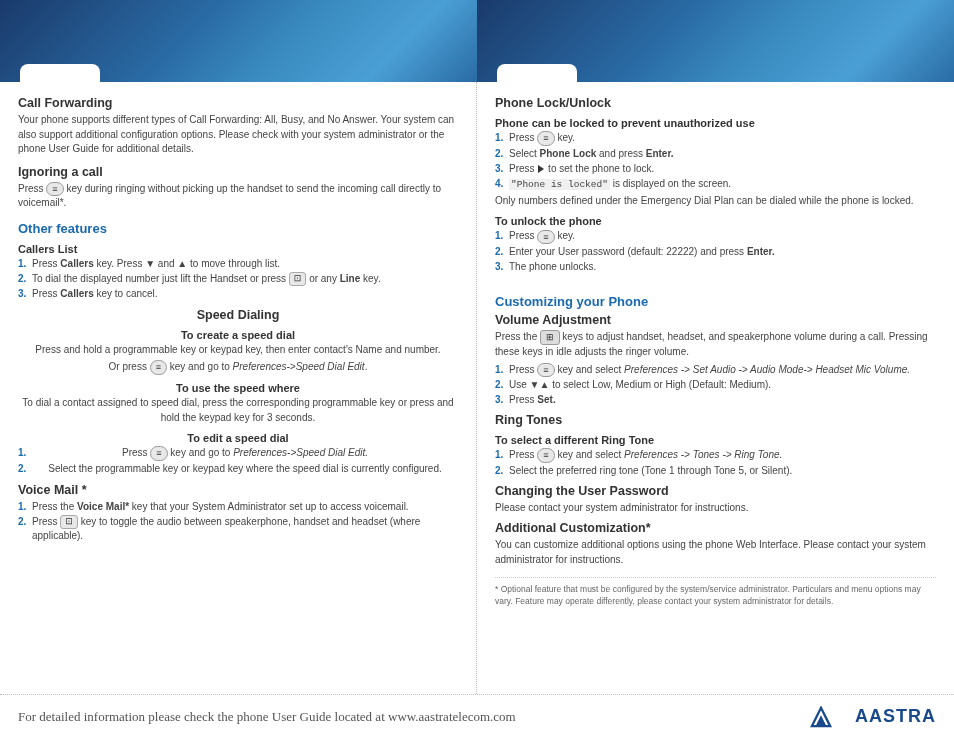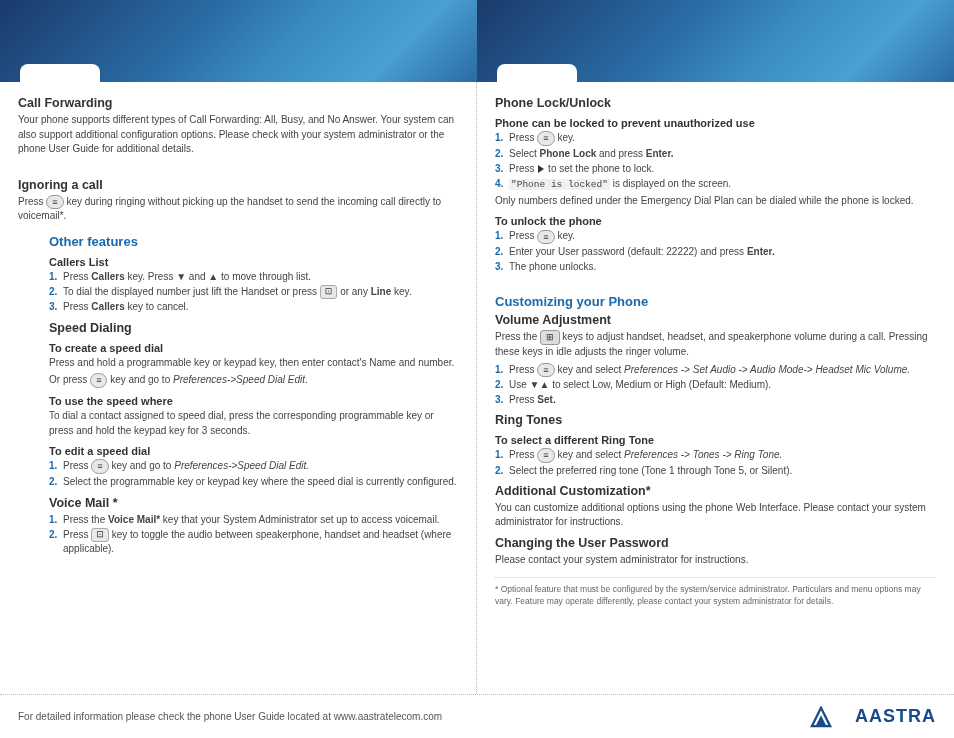--- a/index.html
+++ b/index.html
@@ -83,22 +83,23 @@
     .footer {
       height: 44px;
       border-top: 1px dotted #bbb;
       display: flex;
       align-items: center;
       justify-content: space-between;
       padding: 0 18px;
     }
 
     .footer-text {
-      font-size: 10px;
+      font-size: 13px;
       color: #555;
+      font-family: Liberation Serif, serif;
     }
 
     
     .aastra-logo {
       display: flex;
       align-items: center;
       gap: 20px;
     }
 
     .logo-icon {
@@ -262,51 +263,51 @@
 
   <div class="main-content">
 
     <div class="left-column">
 
       <div>
         <div class="section-title">Call Forwarding</div>
         <p class="body-text">Your phone supports different types of Call Forwarding: All, Busy, and No Answer. Your system can also support additional configuration options. Please check with your system administrator or the phone User Guide for additional details.</p>
       </div>
 
-      <div style="margin-top:21px;">
+      <div style="margin-top:8px;">
         <div class="section-title">Ignoring a call</div>
         <p class="body-text">
           <span>Press</span>
           <span class="key-btn-round">≡</span>
           <span>key during ringing without picking up the handset to send  the incoming call directly to voicemail*.</span>
         </p>
       </div>
 
-      <div style="margin-top:10px;margin-left:31px;">
+      <div style="margin-top:10px;">
         <div class="section-title-blue">Other features</div>
 
         <div>
           <div class="sub-section-title">Callers List</div>
           <ol class="numbered-list">
             <li>
               <span class="num">1.</span>
               Press <strong>Callers</strong> key. Press ▼ and ▲ to move through list.
             </li>
             <li>
               <span class="num">2.</span>
               To dial the displayed number just lift the Handset or press <span class="key-btn">⊡</span> or any <strong>Line</strong> key.
             </li>
             <li>
               <span class="num">3.</span>
               Press <strong>Callers</strong> key to cancel.
             </li>
           </ol>
         </div>
 
-        <div style="margin-top:7px;">
+        <div style="margin-top:7px;text-align:center;">
           <div class="section-title">Speed Dialing</div>
 
           <div class="sub-section-title">To create a speed dial</div>
           <p class="body-text">Press and hold a programmable key or keypad key, then enter contact's Name and number.</p>
           <p class="body-text">
             Or press <span class="key-btn-round">≡</span> key and go to <em>Preferences-&gt;Speed Dial Edit</em>.
           </p>
 
           <div class="sub-section-title">To use the speed where</div>
           <p class="body-text">To dial a contact assigned to speed dial, press the corresponding programmable key or press and hold the keypad key for 3 seconds.</p>
@@ -416,27 +417,27 @@
               Press <span class="key-btn-round">≡</span> key and select <em>Preferences -&gt; Tones -&gt; Ring Tone.</em>
             </li>
             <li>
               <span class="num">2.</span>
               Select the preferred ring tone (Tone 1 through Tone 5, or Silent).
             </li>
           </ol>
         </div>
 
         <div style="margin-top:6px;">
+          <div class="section-title">Changing the User Password</div>
+          <p class="body-text">Please contact your system administrator for instructions.</p>
+        </div>
+
+        <div style="margin-top:6px;">
           <div class="section-title">Additional Customization*</div>
           <p class="body-text">You can customize additional options using the phone Web Interface. Please contact your system administrator for instructions.</p>
-        </div>
-
-        <div style="margin-top:6px;">
-          <div class="section-title">Changing the User Password</div>
-          <p class="body-text">Please contact your system administrator for instructions.</p>
         </div>
 
         <p class="footnote" style="margin-top:10px;">* Optional feature that must be configured by the system/service administrator. Particulars and menu options may vary. Feature may operate differently, please contact your system administrator for details.</p>
       </div>
     </div>
   </div>
 
   <div class="footer">
     <span class="footer-text">For detailed information please check the phone User Guide located at www.aastratelecom.com</span>
     <div class="aastra-logo">

